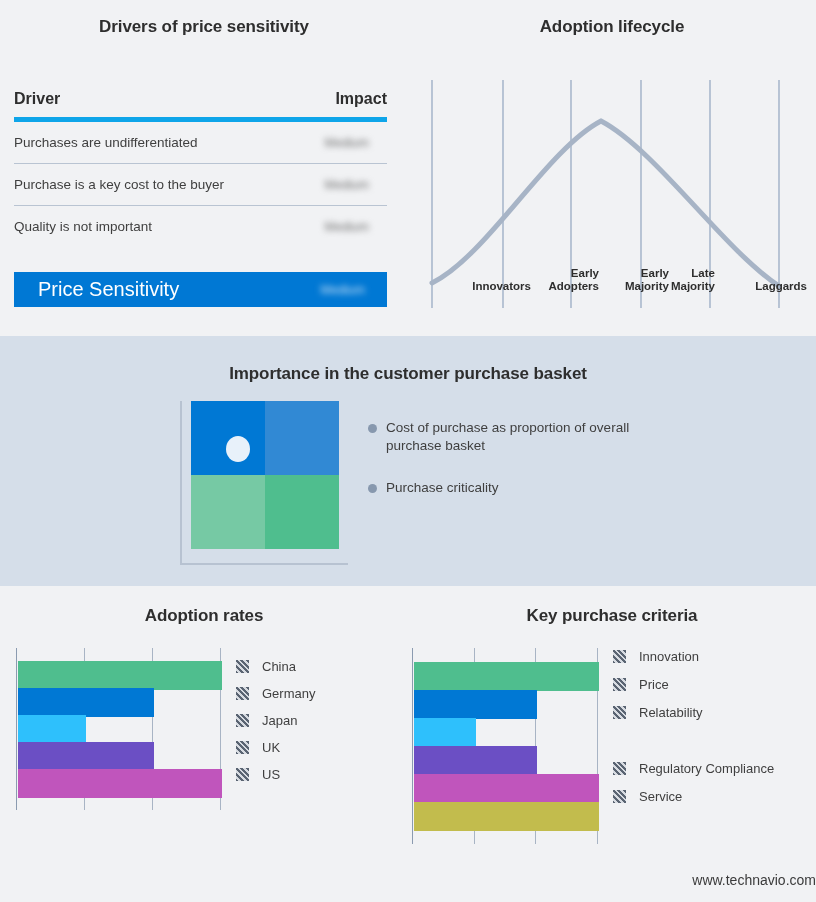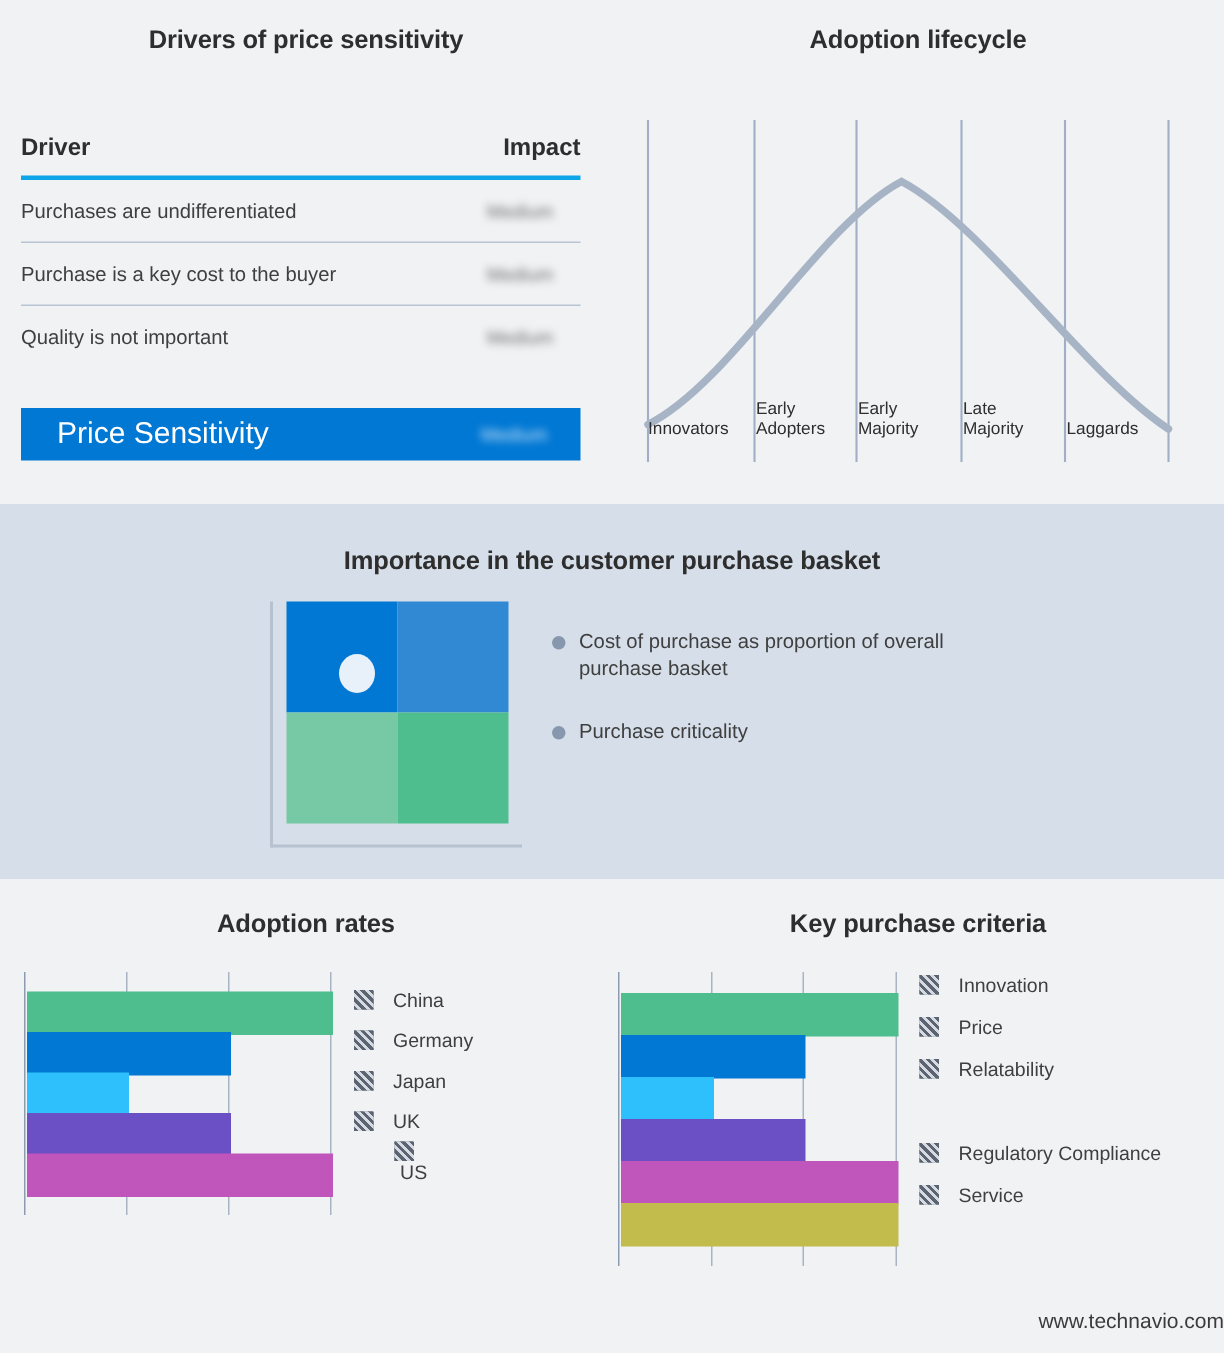--- a/index.html
+++ b/index.html
@@ -23,21 +23,21 @@
   #top-area{position:absolute;left:0;top:0;width:816px;height:336px;background:#f1f2f4;}
 
   
   #drivers-panel{position:absolute;left:0;top:0;width:408px;height:336px;}
   #drivers-title{position:absolute;left:0;top:17px;width:408px;}
   #drivers-table{position:absolute;left:14px;top:90px;width:373px;}
   .dt-head{
     display:flex;justify-content:space-between;align-items:flex-end;
     font-size:16px;font-weight:bold;color:#2e2e2e;
     padding-bottom:9px;
-    border-bottom:3px solid #0ea5e9;
+    border-bottom:5px solid #0ea5e9;
   }
   .dt-row{
     display:flex;justify-content:space-between;align-items:center;
     height:41px;
     border-bottom:1px solid #b9c4d2;
     font-size:13.5px;color:#3f3f3f;
   }
   .dt-row:last-of-type{border-bottom:none;}
   .blurred{
     color:#6d6d6d;font-size:12.5px;
@@ -54,22 +54,22 @@
   #price-sens-row .ps-label{color:#ffffff;font-size:20px;padding-left:24px;}
   #price-sens-row .blurred{color:#cfe4f7;padding-right:22px;}
 
   
   #lifecycle-panel{position:absolute;left:408px;top:0;width:408px;height:336px;}
   #lifecycle-title{position:absolute;left:0;top:17px;width:408px;}
   #lifecycle-chart{position:absolute;left:20px;top:80px;width:375px;height:230px;}
   #lifecycle-chart svg{display:block;}
   .lc-label{
     position:absolute;
-    font-size:11.5px;font-weight:normal;color:#2e2e2e;
-    text-align:left;line-height:13px;
+    font-size:11.5px;font-weight:bold;color:#2e2e2e;
+    text-align:right;line-height:13px;margin-left:28px;
   }
 
   
   #mid-band{position:absolute;left:0;top:336px;width:816px;height:250px;background:#d5dee9;}
   #basket-title{position:absolute;left:0;top:28px;width:816px;}
   #quad-wrap{position:absolute;left:180px;top:65px;width:180px;height:165px;}
   #quad-axes{position:absolute;left:0;top:0;width:166px;height:162px;
     border-left:2px solid #b7c2d1;border-bottom:2px solid #b7c2d1;}
   #quad-grid{position:absolute;left:9px;top:0;width:148px;height:148px;
     display:grid;grid-template-columns:1fr 1fr;grid-template-rows:1fr 1fr;}
@@ -230,21 +230,21 @@
           <span class="leg-text">Germany</span>
         </div>
         <div class="leg-item" style="height: 27px;">
           <span class="leg-swatch"></span>
           <span class="leg-text">Japan</span>
         </div>
         <div class="leg-item" style="height: 27px;">
           <span class="leg-swatch"></span>
           <span class="leg-text">UK</span>
         </div>
-        <div class="leg-item" style="height: 27px; flex-direction: column;">
+        <div class="leg-item" style="height: 27px;">
           <span class="leg-swatch"></span>
           <span class="leg-text">US</span>
         </div>
       </div>
   </div>
 
   <div class="bar-panel" id="criteria-panel">
     <div class="bar-title section-title">Key purchase criteria</div>
 
     <div class="bar-plot" id="criteria-plot" style="left:4px;top:62px;width:187px;height:196px;">

